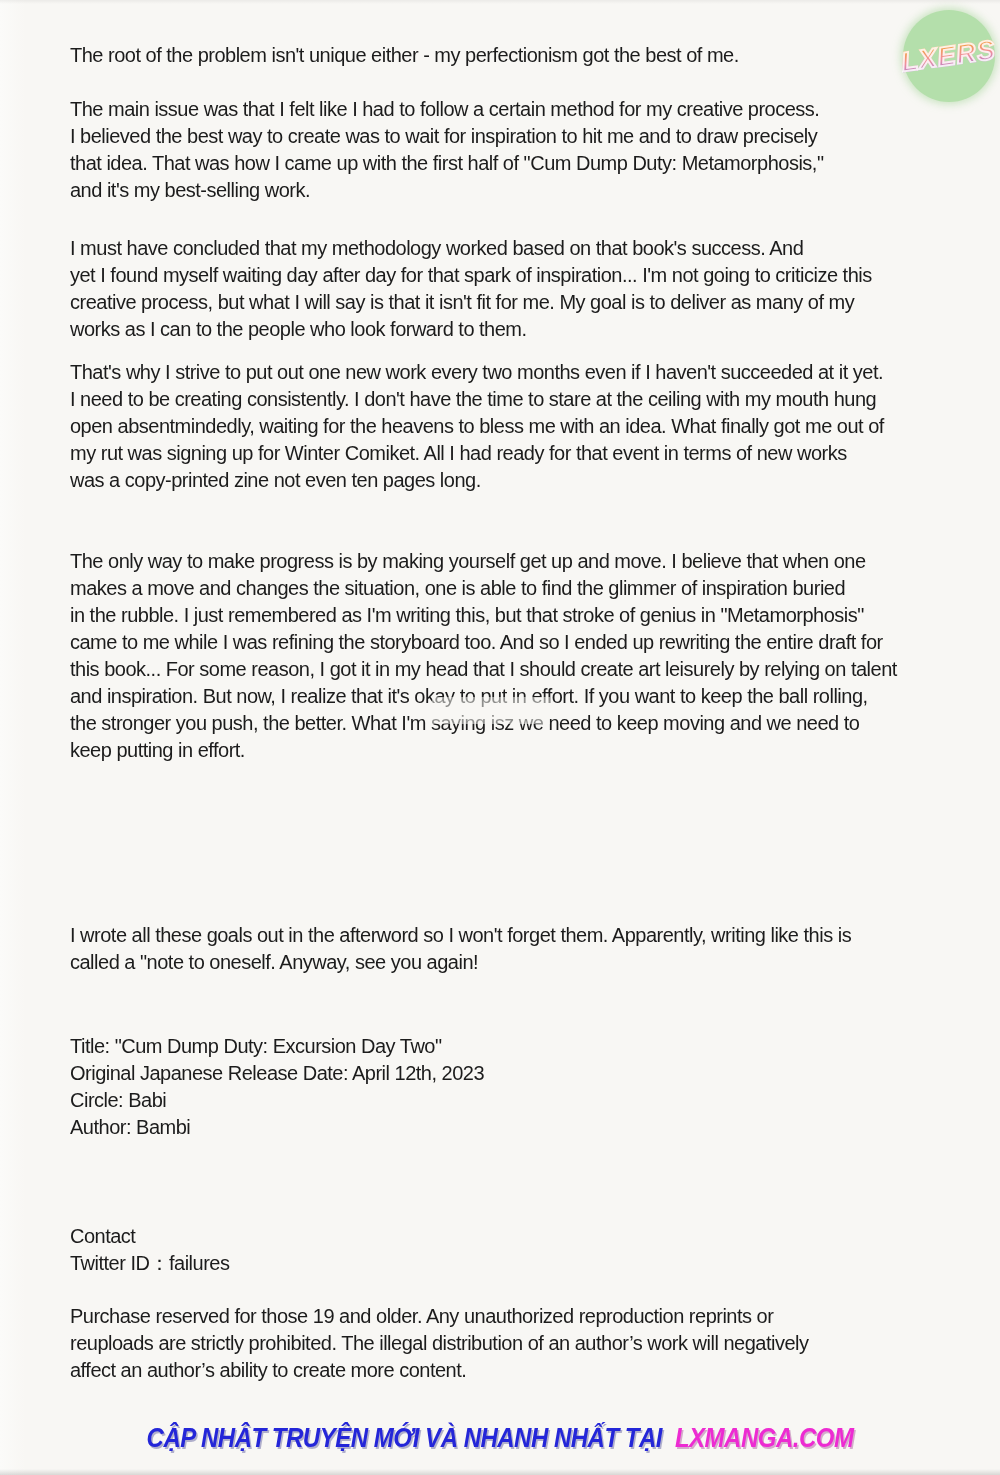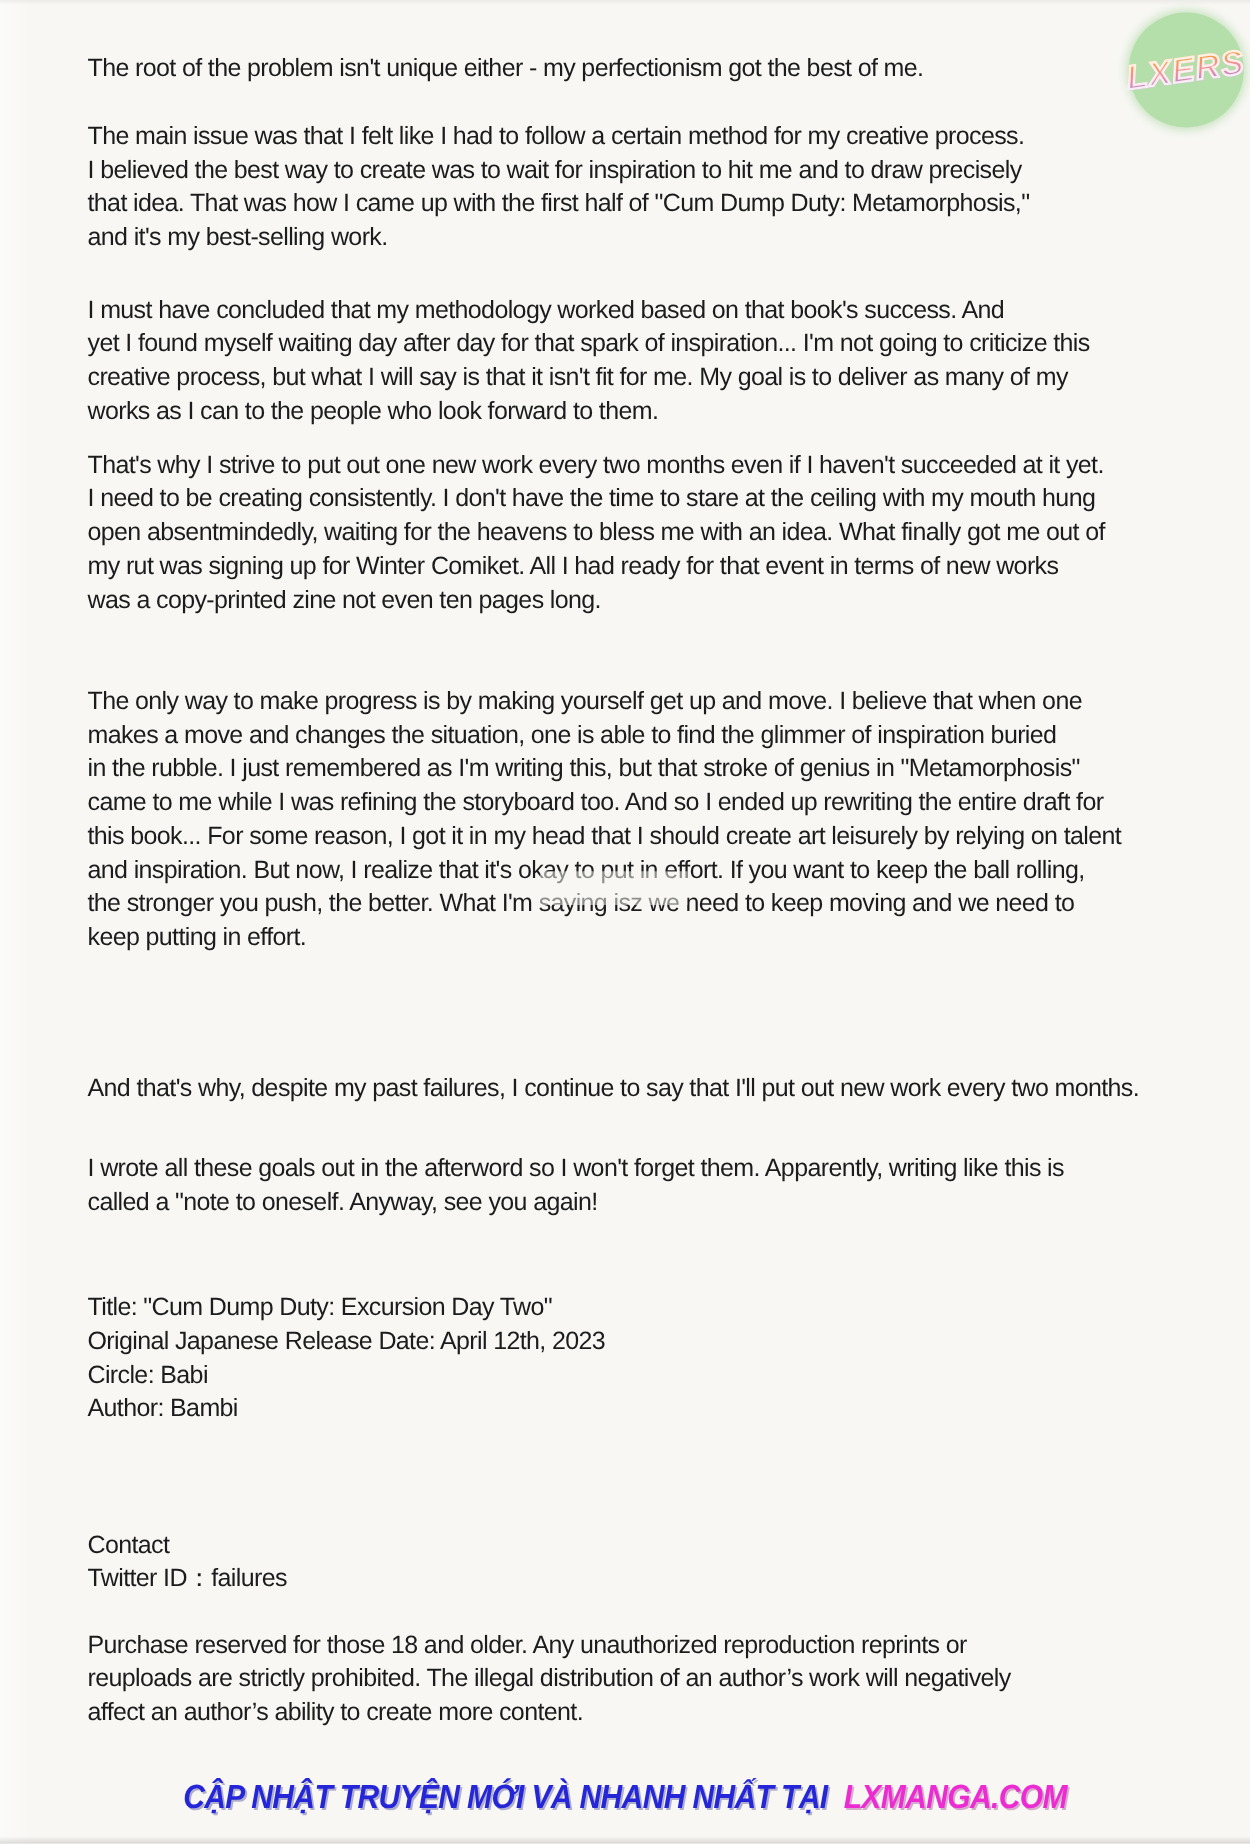--- a/index.html
+++ b/index.html
@@ -133,33 +133,32 @@
 my rut was signing up for Winter Comiket. All I had ready for that event in terms of new works
 was a copy-printed zine not even ten pages long.</div>
   <div class="para" style="top:548px">The only way to make progress is by making yourself get up and move. I believe that when one
 makes a move and changes the situation, one is able to find the glimmer of inspiration buried
 in the rubble. I just remembered as I'm writing this, but that stroke of genius in "Metamorphosis"
 came to me while I was refining the storyboard too. And so I ended up rewriting the entire draft for
 this book... For some reason, I got it in my head that I should create art leisurely by relying on talent
 and inspiration. But now, I realize that it's okay to put in effort. If you want to keep the ball rolling,
 the stronger you push, the better. What I'm saying isz we need to keep moving and we need to
 keep putting in effort.</div>
-  <div class="para" style="top:858px">And that's why, despite my past failures, I continue to say that I'll put out new work every two months.</div>
   <div class="para" style="top:922px">I wrote all these goals out in the afterword so I won't forget them. Apparently, writing like this is
 called a "note to oneself. Anyway, see you again!</div>
 
   <div class="fade-patch"></div>
 
   <div class="para" style="top:1033px">Title: "Cum Dump Duty: Excursion Day Two"
 Original Japanese Release Date: April 12th, 2023
 Circle: Babi
 Author: Bambi</div>
   <div class="para" style="top:1223px">Contact
 Twitter ID：failures</div>
-  <div class="para" style="top:1303px">Purchase reserved for those 18 and older. Any unauthorized reproduction reprints or
+  <div class="para" style="top:1303px">Purchase reserved for those 19 and older. Any unauthorized reproduction reprints or
 reuploads are strictly prohibited. The illegal distribution of an author’s work will negatively
 affect an author’s ability to create more content.</div>
 
   <div class="footer">
     <span class="footer-msg">CẬP NHẬT TRUYỆN MỚI VÀ NHANH NHẤT TẠI</span>
     <span class="footer-site">LXMANGA.COM</span>
   </div>
 
   <div class="edge-bottom"></div>
 

